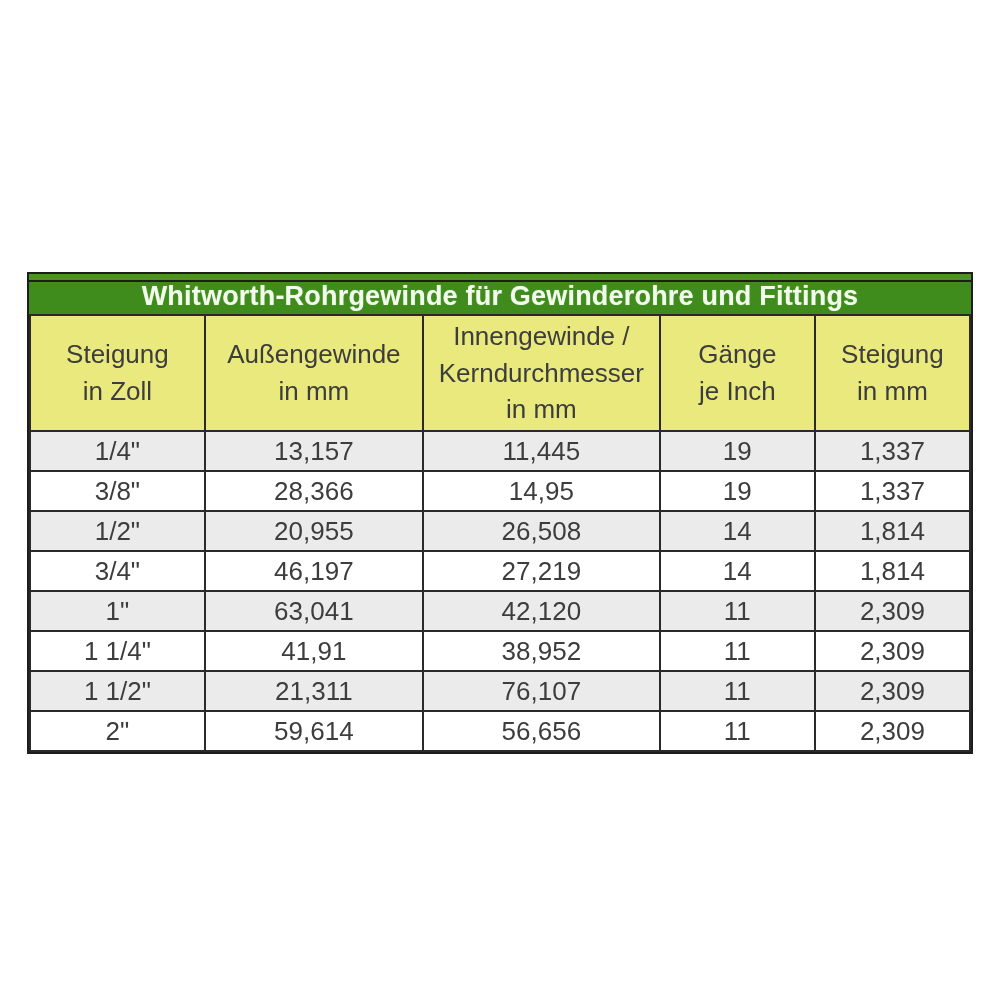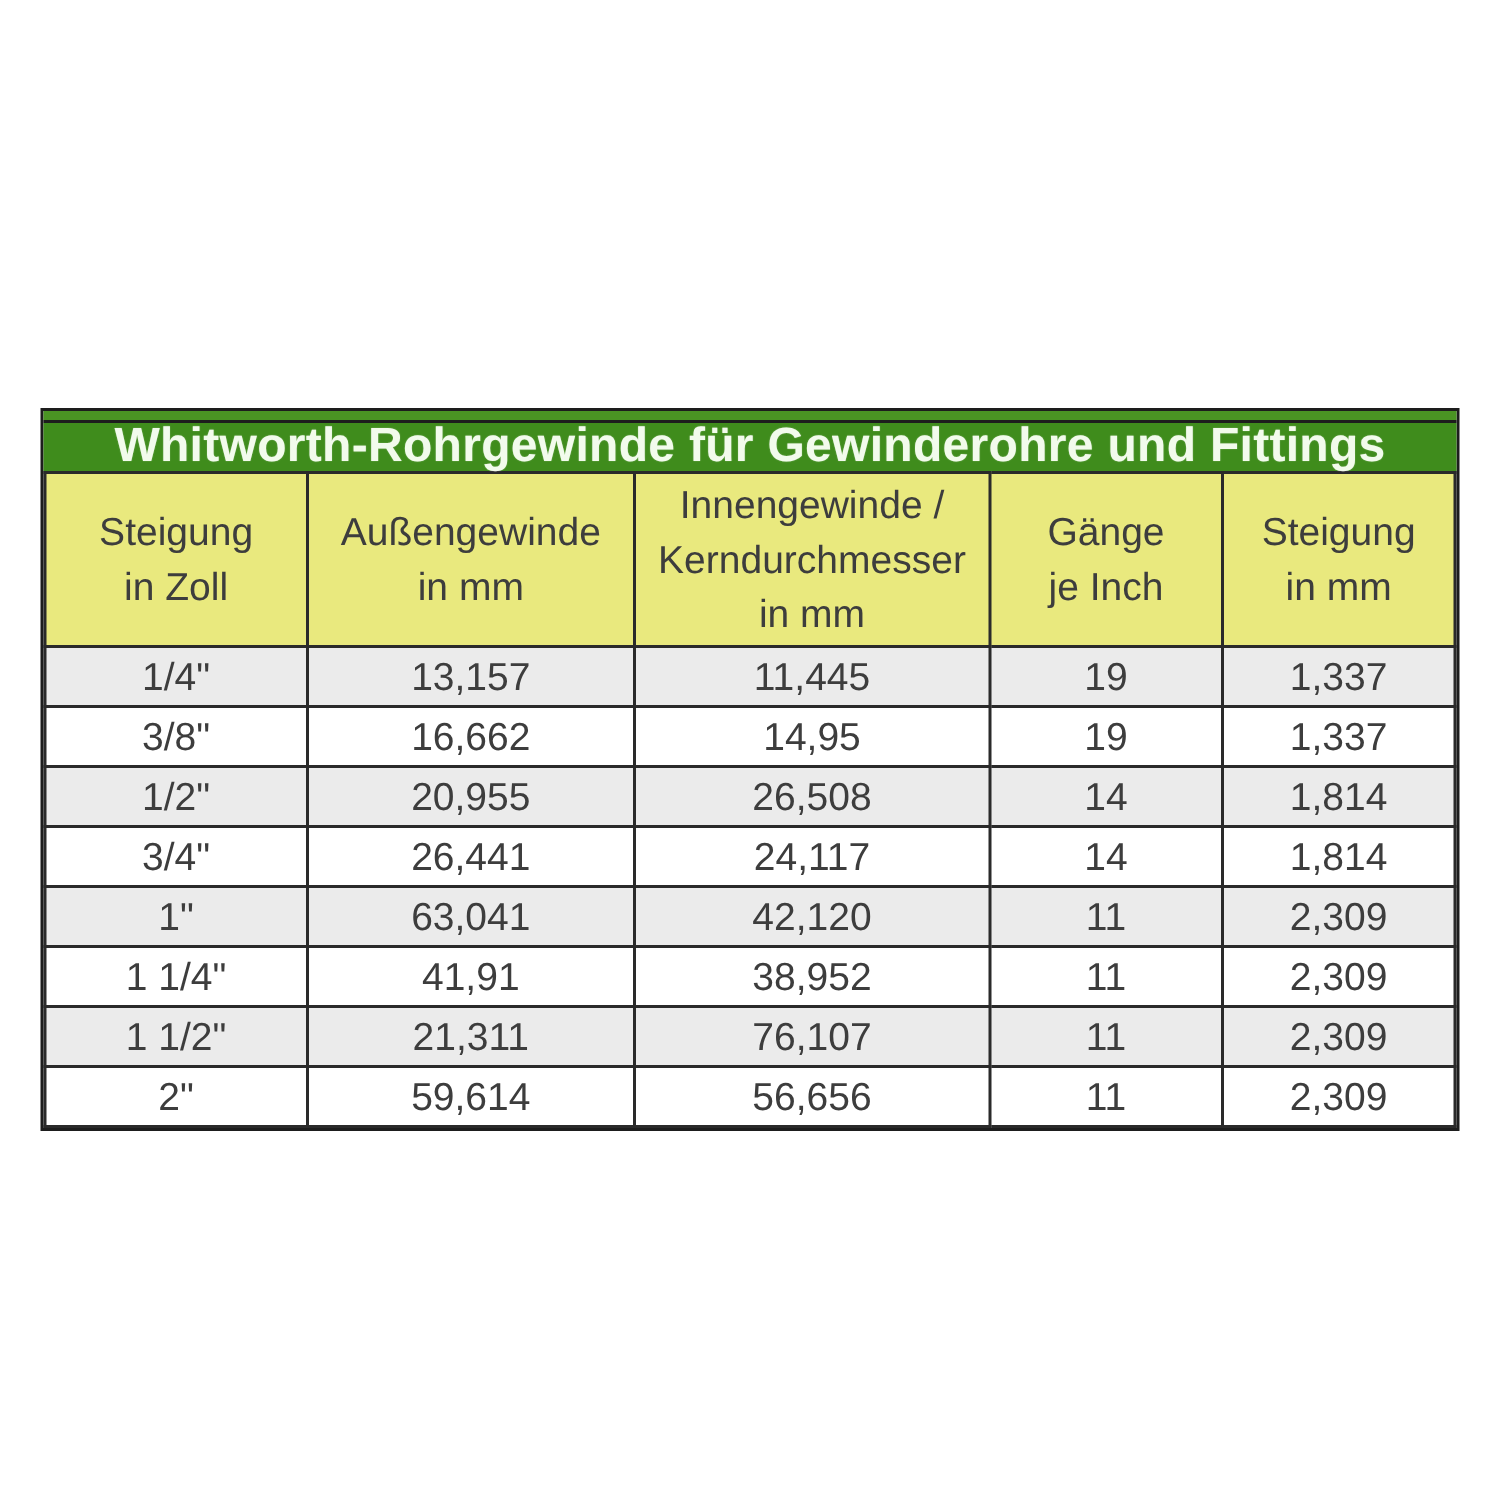--- a/index.html
+++ b/index.html
@@ -25,21 +25,21 @@
   }
   .title-bar {
     height: 40px;
     background: linear-gradient(to bottom, #4a9423 0px, #4a9423 6px, #1d1d1d 6px, #1d1d1d 8px, #3f8c1c 8px, #3f8c1c 100%);
     display: flex;
     align-items: center;
     justify-content: center;
   }
   .title-bar .title-text {
     color: #f2fbec;
-    font-size: 32px;
+    font-size: 27px;
     font-weight: bold;
     letter-spacing: 0.2px;
     padding-top: 5px;
     text-shadow: 0 0 1px rgba(255,255,255,0.4);
   }
   table.data-grid {
     width: 100%;
     border-collapse: collapse;
     table-layout: fixed;
   }
@@ -106,36 +106,36 @@
       <tbody>
         <tr class="row-even">
           <td>1/4"</td>
           <td>13,157</td>
           <td>11,445</td>
           <td>19</td>
           <td>1,337</td>
         </tr>
         <tr class="row-odd">
           <td>3/8"</td>
-          <td>16,662</td>
+          <td>28,366</td>
           <td>14,95</td>
           <td>19</td>
           <td>1,337</td>
         </tr>
         <tr class="row-even">
           <td>1/2"</td>
           <td>20,955</td>
           <td>26,508</td>
           <td>14</td>
           <td>1,814</td>
         </tr>
         <tr class="row-odd">
           <td>3/4"</td>
-          <td>26,441</td>
-          <td>24,117</td>
+          <td>46,197</td>
+          <td>27,219</td>
           <td>14</td>
           <td>1,814</td>
         </tr>
         <tr class="row-even">
           <td>1"</td>
           <td>63,041</td>
           <td>42,120</td>
           <td>11</td>
           <td>2,309</td>
         </tr>

